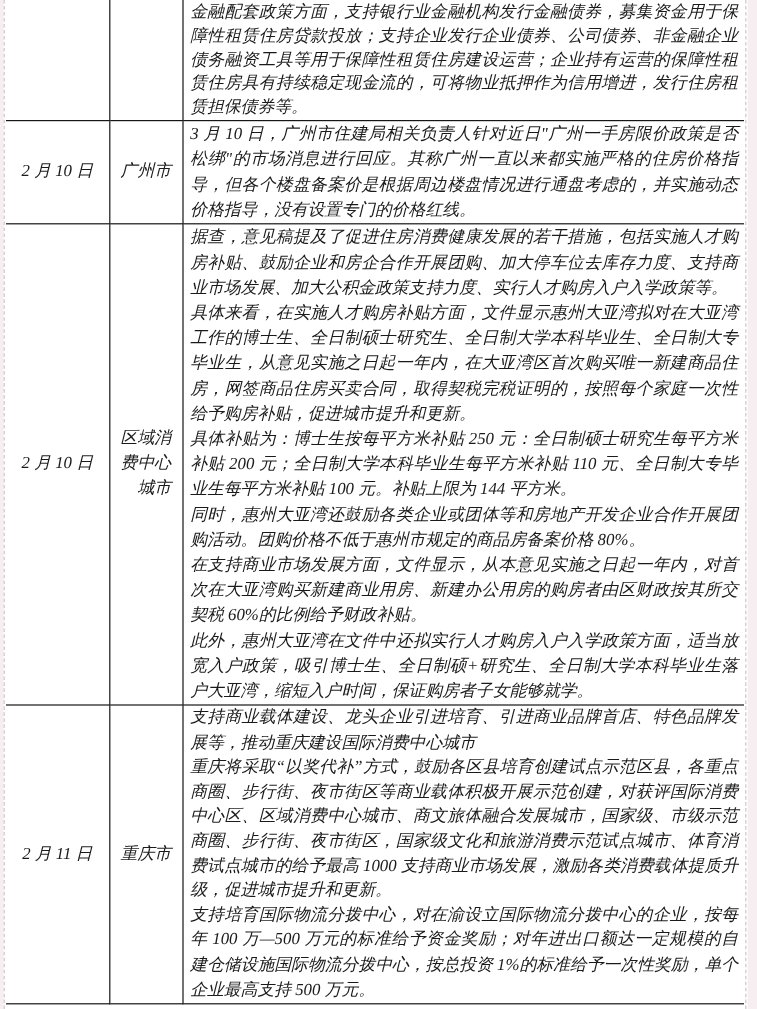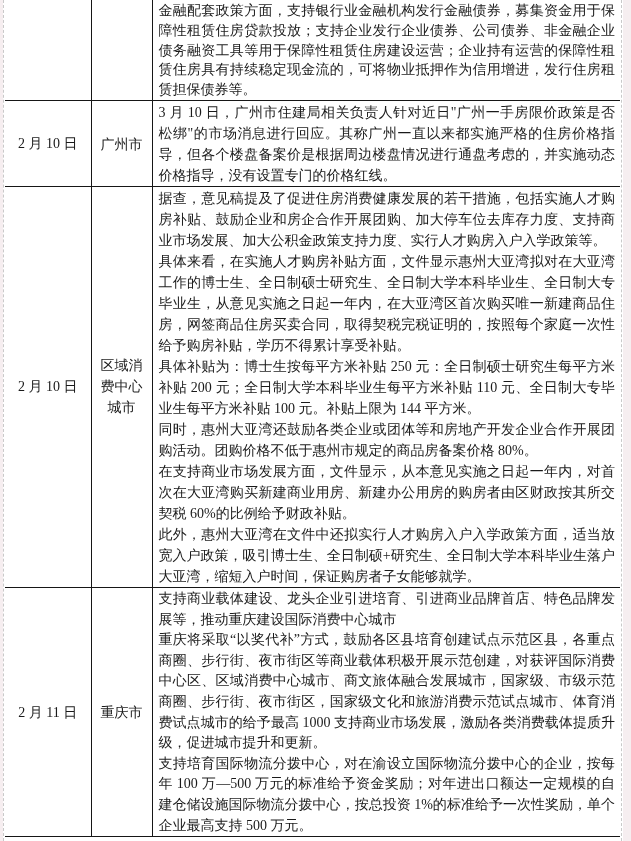--- a/index.html
+++ b/index.html
@@ -27,25 +27,25 @@
   .boundary { position: absolute; top: 0; bottom: 0; width: 0; border-left: 1px dashed var(--boundary); }
   .boundary.left { left: 3px; }
   .boundary.right { left: 621px; }
 
   table.policy {
     position: absolute; left: 5px; top: 0;
     width: 615px;
     border-collapse: collapse;
     table-layout: fixed;
   }
-  td { padding: 0; vertical-align: top; }
+  td { padding: 0; vertical-align: top; font-style: italic; }
   tr td { border-bottom: 1.5px solid var(--border); }
   td.date, td.city { border-right: 1.5px solid var(--border); vertical-align: middle; text-align: center; }
   td.date { white-space: nowrap; }
-  .city-inner { display: inline-block; width: 3em; text-align: center; vertical-align: middle; }
+  .city-inner { display: inline-block; width: 3em; text-align: right; vertical-align: middle; }
   td.content { padding: 1px 5px 0 6px; }
   td.content p { margin: 0; text-align: justify; }
   tr.r1 td.content { line-height: 19.8px; }
   tr.r4 td.content { line-height: 20.6px; }
 </style>
 </head>
 <body>
 
 <div class="edge-strip left"></div>
 <div class="edge-strip right"></div>
@@ -86,21 +86,21 @@
 
   <tr class="r3">
     <td class="date">
       <span>2 月 10 日</span>
     </td>
     <td class="city">
       <span class="city-inner">区域消费中心城市</span>
     </td>
     <td class="content">
       <p>据查，意见稿提及了促进住房消费健康发展的若干措施，包括实施人才购房补贴、鼓励企业和房企合作开展团购、加大停车位去库存力度、支持商业市场发展、加大公积金政策支持力度、实行人才购房入户入学政策等。</p>
-      <p>具体来看，在实施人才购房补贴方面，文件显示惠州大亚湾拟对在大亚湾工作的博士生、全日制硕士研究生、全日制大学本科毕业生、全日制大专毕业生，从意见实施之日起一年内，在大亚湾区首次购买唯一新建商品住房，网签商品住房买卖合同，取得契税完税证明的，按照每个家庭一次性给予购房补贴，学历不得累计享受补贴。</p>
+      <p>具体来看，在实施人才购房补贴方面，文件显示惠州大亚湾拟对在大亚湾工作的博士生、全日制硕士研究生、全日制大学本科毕业生、全日制大专毕业生，从意见实施之日起一年内，在大亚湾区首次购买唯一新建商品住房，网签商品住房买卖合同，取得契税完税证明的，按照每个家庭一次性给予购房补贴，促进城市提升和更新。</p>
       <p>具体补贴为：博士生按每平方米补贴 250 元：全日制硕士研究生每平方米补贴 200 元；全日制大学本科毕业生每平方米补贴 110 元、全日制大专毕业生每平方米补贴 100 元。补贴上限为 144 平方米。</p>
       <p>同时，惠州大亚湾还鼓励各类企业或团体等和房地产开发企业合作开展团购活动。团购价格不低于惠州市规定的商品房备案价格 80%。</p>
       <p>在支持商业市场发展方面，文件显示，从本意见实施之日起一年内，对首次在大亚湾购买新建商业用房、新建办公用房的购房者由区财政按其所交契税 60%的比例给予财政补贴。</p>
       <p>此外，惠州大亚湾在文件中还拟实行人才购房入户入学政策方面，适当放宽入户政策，吸引博士生、全日制硕+研究生、全日制大学本科毕业生落户大亚湾，缩短入户时间，保证购房者子女能够就学。</p>
     </td>
   </tr>
 
   <tr class="r4">
     <td class="date">
       <span>2 月 11 日</span>

